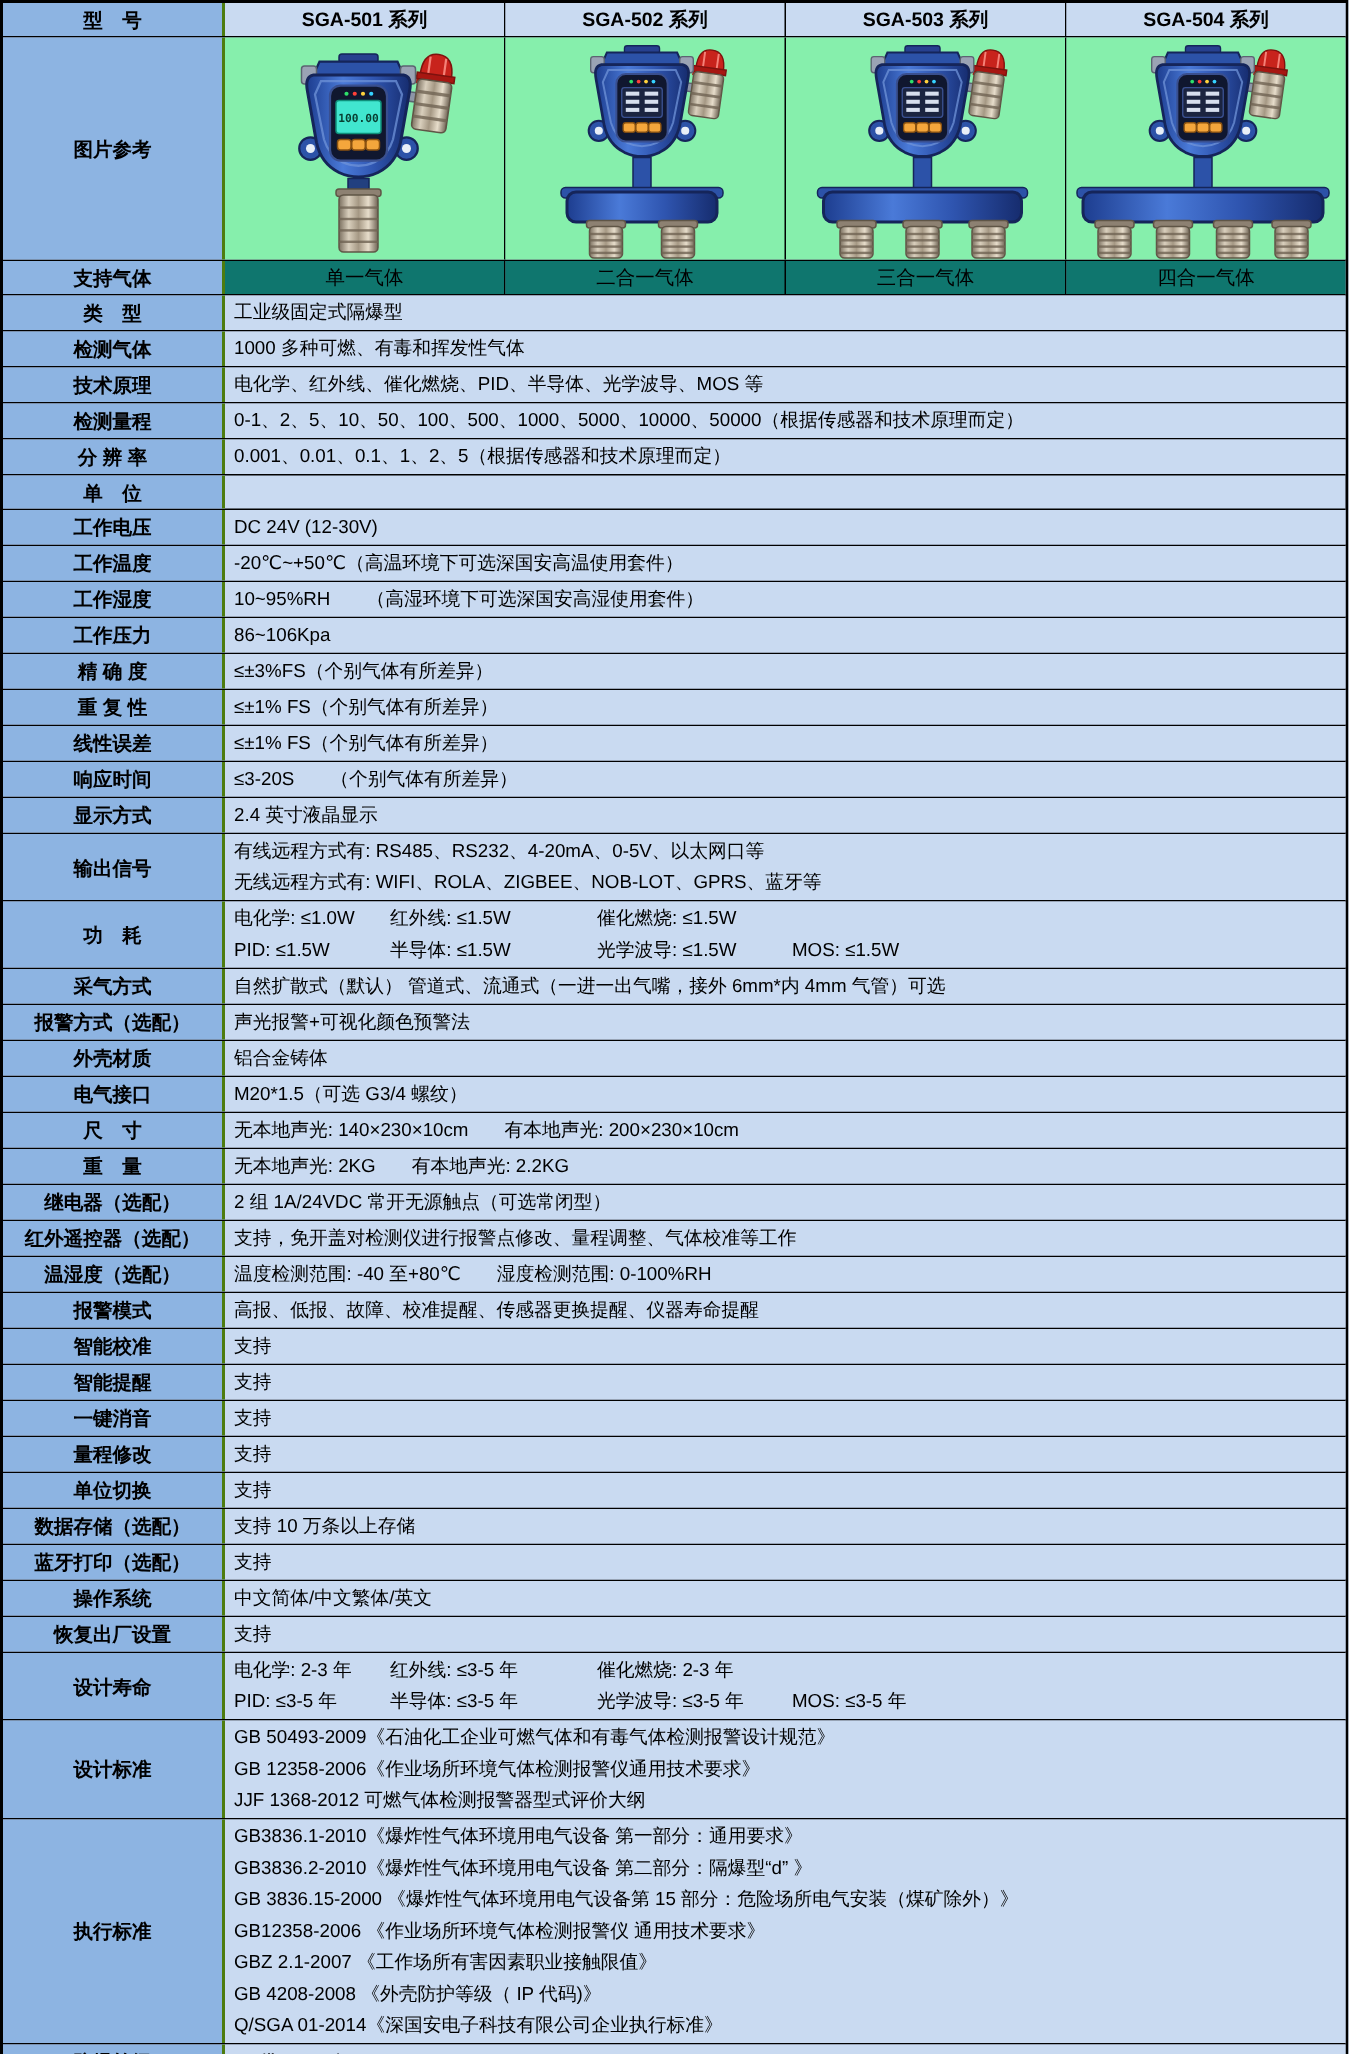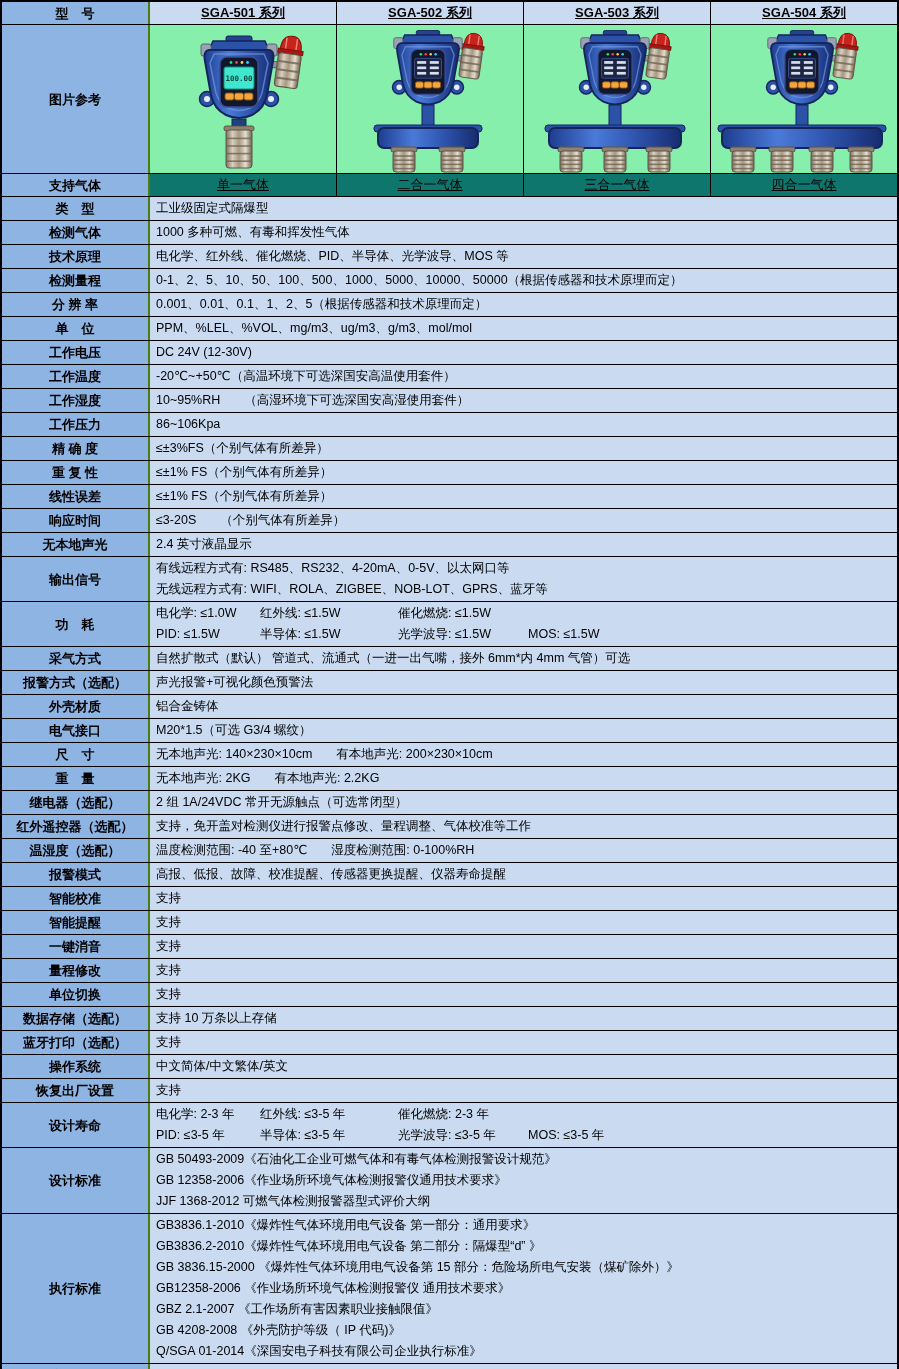--- a/index.html
+++ b/index.html
@@ -5,21 +5,21 @@
   html,body{margin:0;padding:0;background:#ffffff;}
   body{font-family:"Liberation Sans","DejaVu Sans",sans-serif;color:#000;}
   .table{width:899px;box-sizing:border-box;border:2px solid #000;background:#C9DAF1;}
   .row{display:flex;border-bottom:1px solid #000;}
   .row:last-child{border-bottom:none;}
   .label-cell{flex:0 0 148px;box-sizing:border-box;background:#8DB4E2;border-right:2px solid #4d7c0f;
     display:flex;align-items:center;justify-content:center;text-align:center;
     font-weight:bold;font-size:13px;padding:2px 4px;line-height:17px;}
   .value-cell{flex:1;box-sizing:border-box;background:#C9DAF1;padding:1px 6px;
     display:flex;flex-direction:column;min-width:0;font-size:12.5px;}
-  .model-cells{flex:1;display:flex;min-width:0;text-decoration:underline;}
+  .model-cells{flex:1;display:flex;min-width:0;}
   .mcell{flex:1;box-sizing:border-box;min-width:0;display:flex;align-items:center;justify-content:center;}
   .mcell:not(:last-child){border-right:1px solid #000;}
   .model-cell{background:#C9DAF1;font-weight:bold;font-size:13px;min-height:22px;}
   .gas-cell{background:#0f766e;font-size:13px;min-height:22px;}
   .product-cell{background:#86efac;height:148px;overflow:hidden;}
   .header-row .label-cell{min-height:22px;}
   .spec-row{min-height:22px;}
   .line{display:flex;line-height:21px;white-space:nowrap;}
   .line .seg{margin-right:24px;flex:0 0 auto;}
   .line .seg:last-child{margin-right:0;}
@@ -385,25 +385,20 @@
       <div class="row spec-row">
         <div class="label-cell">分 辨 率</div>
         <div class="value-cell">
           <div class="line">
             <span class="seg">0.001、0.01、0.1、1、2、5（根据传感器和技术原理而定）</span>
           </div>
         </div>
       </div>
       <div class="row spec-row">
         <div class="label-cell">单　位</div>
-        <div class="value-cell">
-          <div class="line">
-            <span class="seg">PPM、%LEL、%VOL、mg/m3、ug/m3、g/m3、mol/mol</span>
-          </div>
-        </div>
       </div>
       <div class="row spec-row">
         <div class="label-cell">工作电压</div>
         <div class="value-cell">
           <div class="line">
             <span class="seg">DC 24V (12-30V)</span>
           </div>
         </div>
       </div>
       <div class="row spec-row">
@@ -458,21 +453,21 @@
       <div class="row spec-row">
         <div class="label-cell">响应时间</div>
         <div class="value-cell">
           <div class="line">
             <span class="seg">≤3-20S</span>
             <span class="seg">（个别气体有所差异）</span>
           </div>
         </div>
       </div>
       <div class="row spec-row">
-        <div class="label-cell">无本地声光</div>
+        <div class="label-cell">显示方式</div>
         <div class="value-cell">
           <div class="line">
             <span class="seg">2.4 英寸液晶显示</span>
           </div>
         </div>
       </div>
       <div class="row spec-row">
         <div class="label-cell">输出信号</div>
         <div class="value-cell">
           <div class="line">

